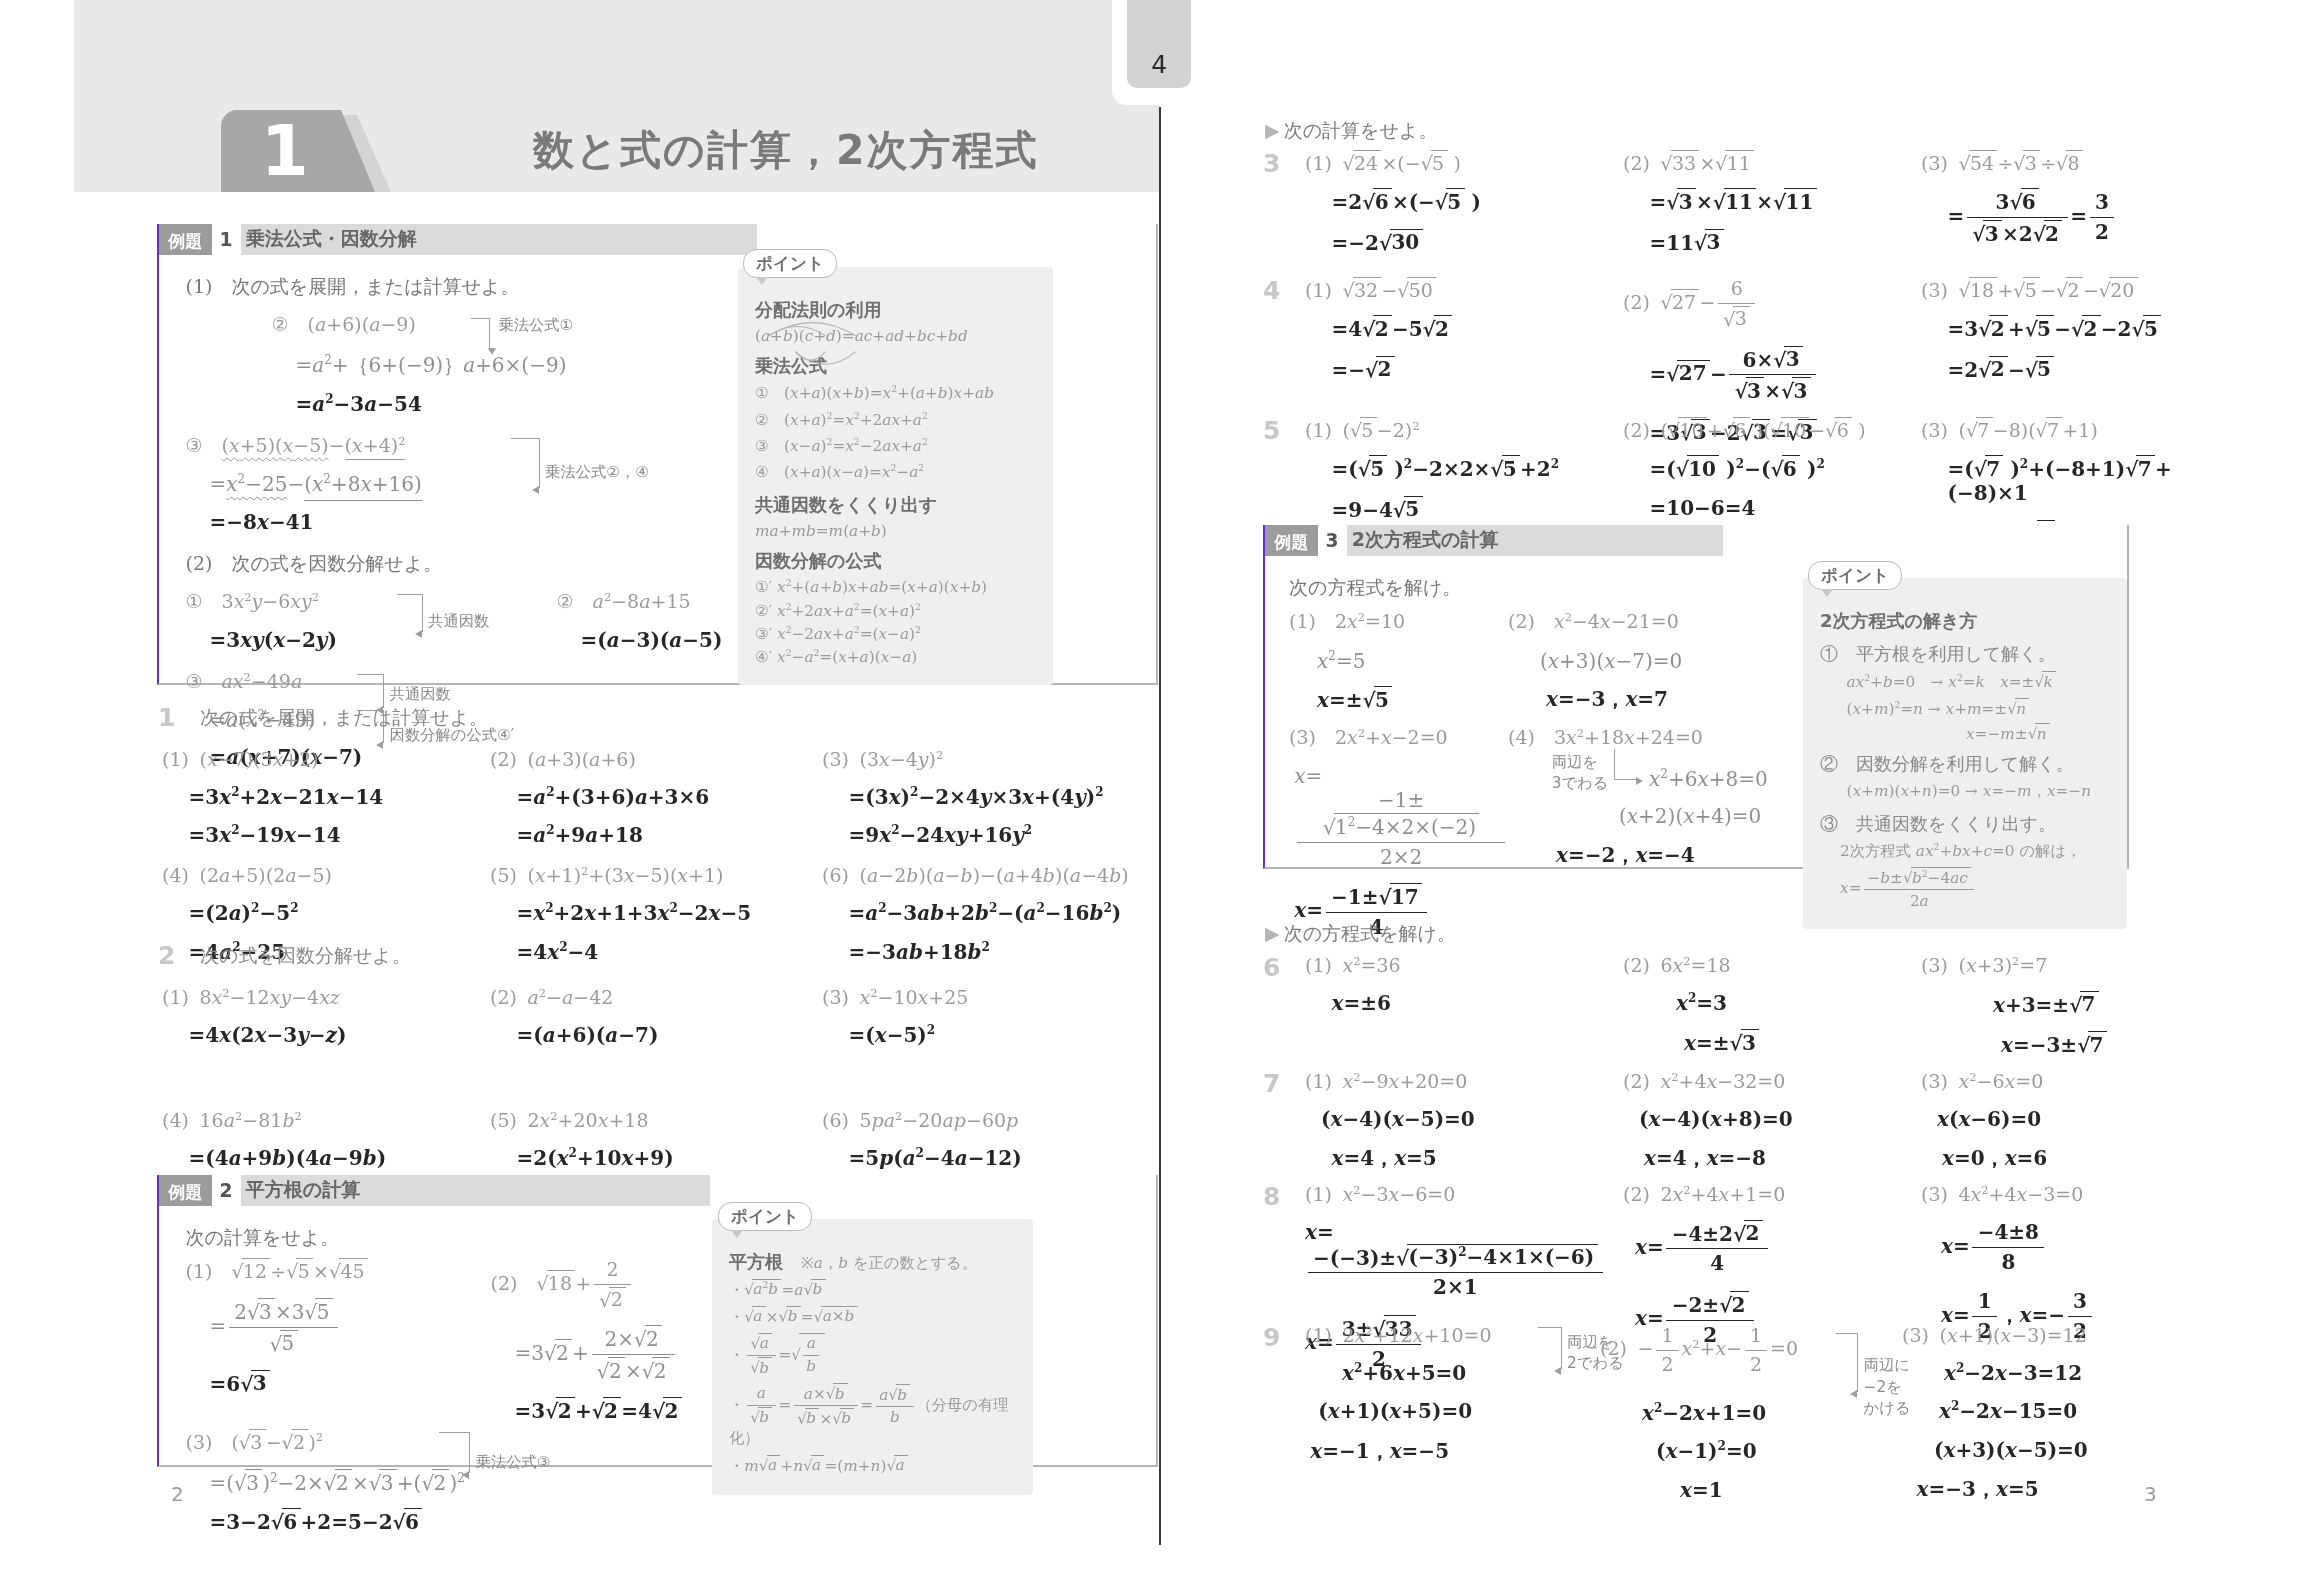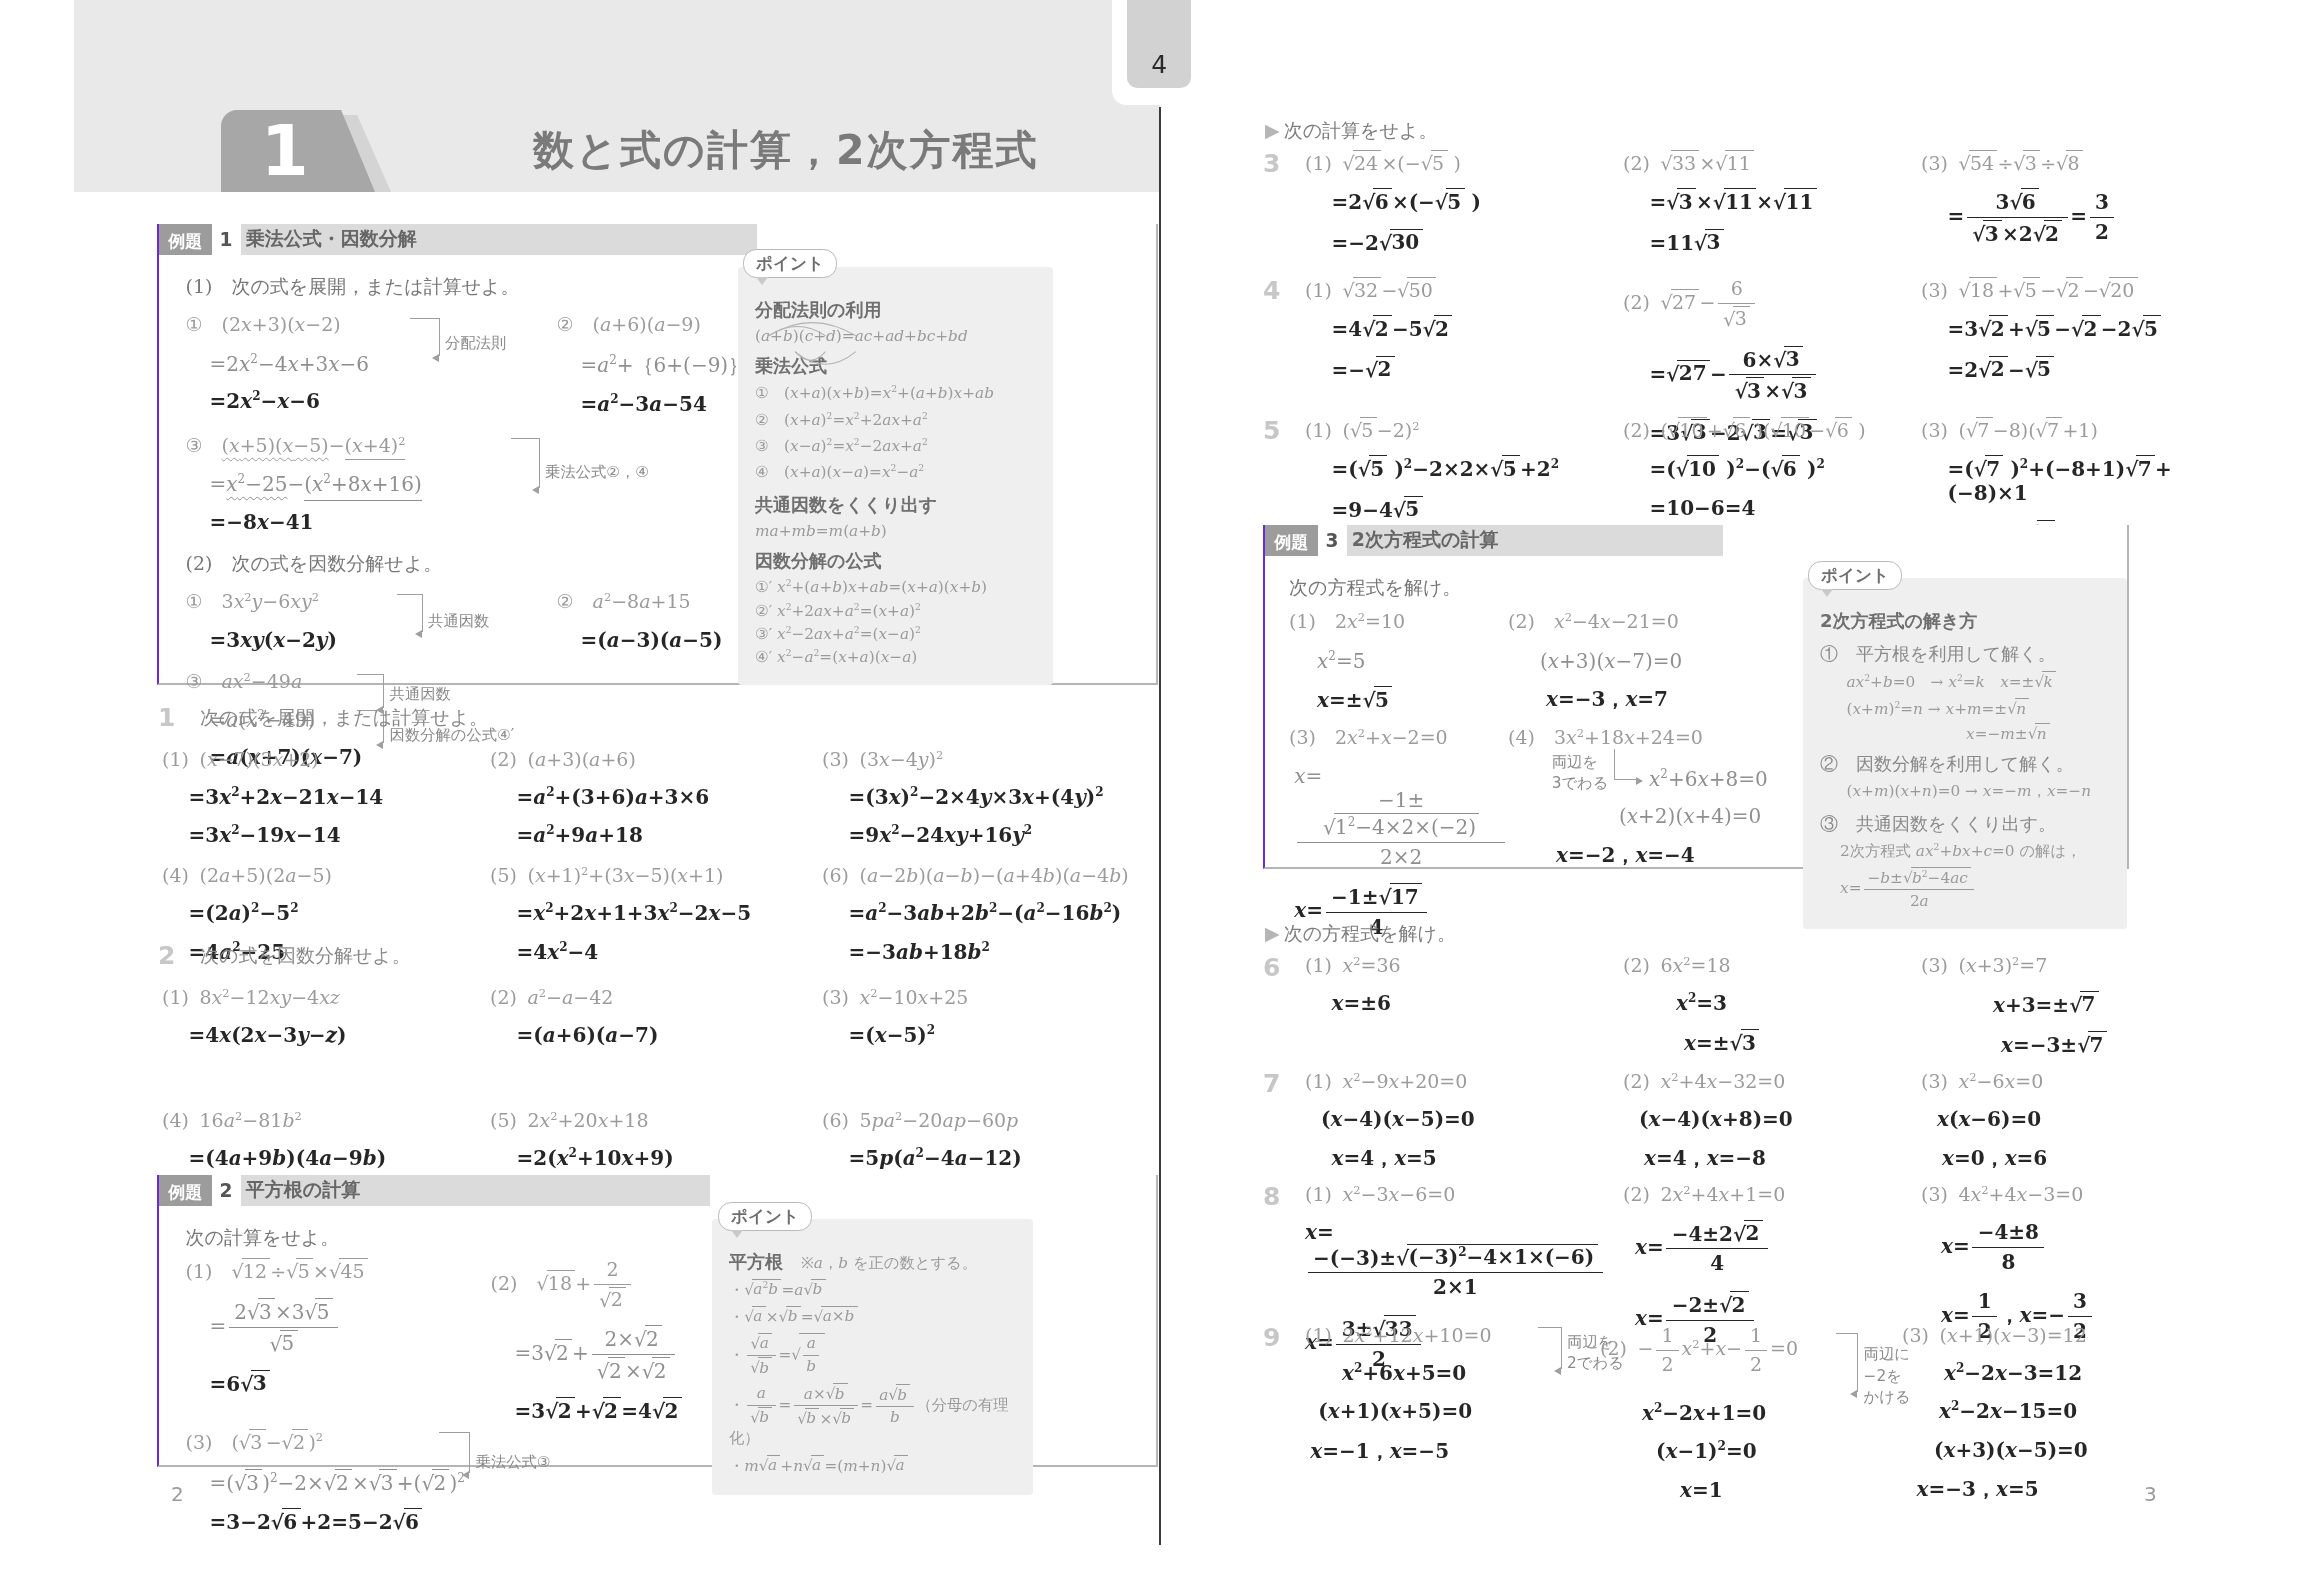--- a/index.html
+++ b/index.html
@@ -110,28 +110,20 @@
     <div class="exhead">
       <span class="exlabel">例題</span>
         <span class="exnum">1</span>
         <span class="exstrip" style="width:511px">
           <span class="extitle">乗法公式・因数分解</span>
         </span>
     </div>
     <div class="excontent">
       <div class="exstmt m">(1)　次の式を展開，または計算せよ。</div>
       <div class="exrow">
-        <div class="sub" style="width:285px">
-          <div class="q m">①　(2<i>x</i>+3)(<i>x</i>−2)</div>
-          <div class="hook" style="left:224px;top:5.3px;width:29px;height:37px">
-              <span class="hlbl" style="top:14.6px">分配法則</span>
-            </div>
-          <div class="s gi m">=2<i>x</i><sup>2</sup>−4<i>x</i>+3<i>x</i>−6</div>
-          <div class="s bd m">=2<i>x</i><sup>2</sup>−<i>x</i>−6</div>
-        </div>
         <div class="sub" style="margin-left:86px">
           <div class="q m">②　(<i>a</i>+6)(<i>a</i>−9)</div>
           <div class="hook down" style="left:199px;top:5.3px;width:18.6px;height:32px">
               <span class="hlbl" style="top:-4px;left: calc(100% + 9.3px)">乗法公式①</span>
             </div>
           <div class="s gi m">=<i>a</i><sup>2</sup>+｛6+(−9)｝<i>a</i>+6×(−9)</div>
           <div class="s bd m">=<i>a</i><sup>2</sup>−3<i>a</i>−54</div>
         </div>
       </div>
       <div class="sub" style="margin-bottom:17px">
@@ -516,21 +508,21 @@
             <span class="hlbl" style="top:4px">両辺を
 2でわる</span>
           </div>
         <div class="s bd m" style="margin-left:37px"><i>x</i><sup>2</sup>+6<i>x</i>+5=0</div>
         <div class="s bd m" style="margin-left:13.3px">(<i>x</i>+1)(<i>x</i>+5)=0</div>
         <div class="s bd m" style="margin-left:5.3px"><i>x</i>=−1，<i>x</i>=−5</div>
       </div>
       <div class="sub" style="width:302px">
         <div class="q m"><span class="lbl">(2)</span><span>−<span class="fr"><span class="nu">1</span><span class="de">2</span></span><i>x</i><sup>2</sup>+<i>x</i>−<span class="fr"><span class="nu">1</span><span class="de">2</span></span>=0</span></div>
         <div class="hook" style="left:236px;top:9.3px;width:21px;height:58px">
-            <span class="hlbl" style="top:10px">両辺に
+            <span class="hlbl" style="top:21px">両辺に
 −2を
 かける</span>
           </div>
         <div class="s bd m" style="margin-left:42px;margin-top:24px"><i>x</i><sup>2</sup>−2<i>x</i>+1=0</div>
         <div class="s bd m" style="margin-left:56px">(<i>x</i>−1)<sup>2</sup>=0</div>
         <div class="s bd m" style="margin-left:80px"><i>x</i>=1</div>
       </div>
       <div class="sub" style="width:325px">
         <div class="q m"><span class="lbl">(3)</span><span>(<i>x</i>+1)(<i>x</i>−3)=12</span></div>
         <div class="s bd m" style="margin-left:42px"><i>x</i><sup>2</sup>−2<i>x</i>−3=12</div>

